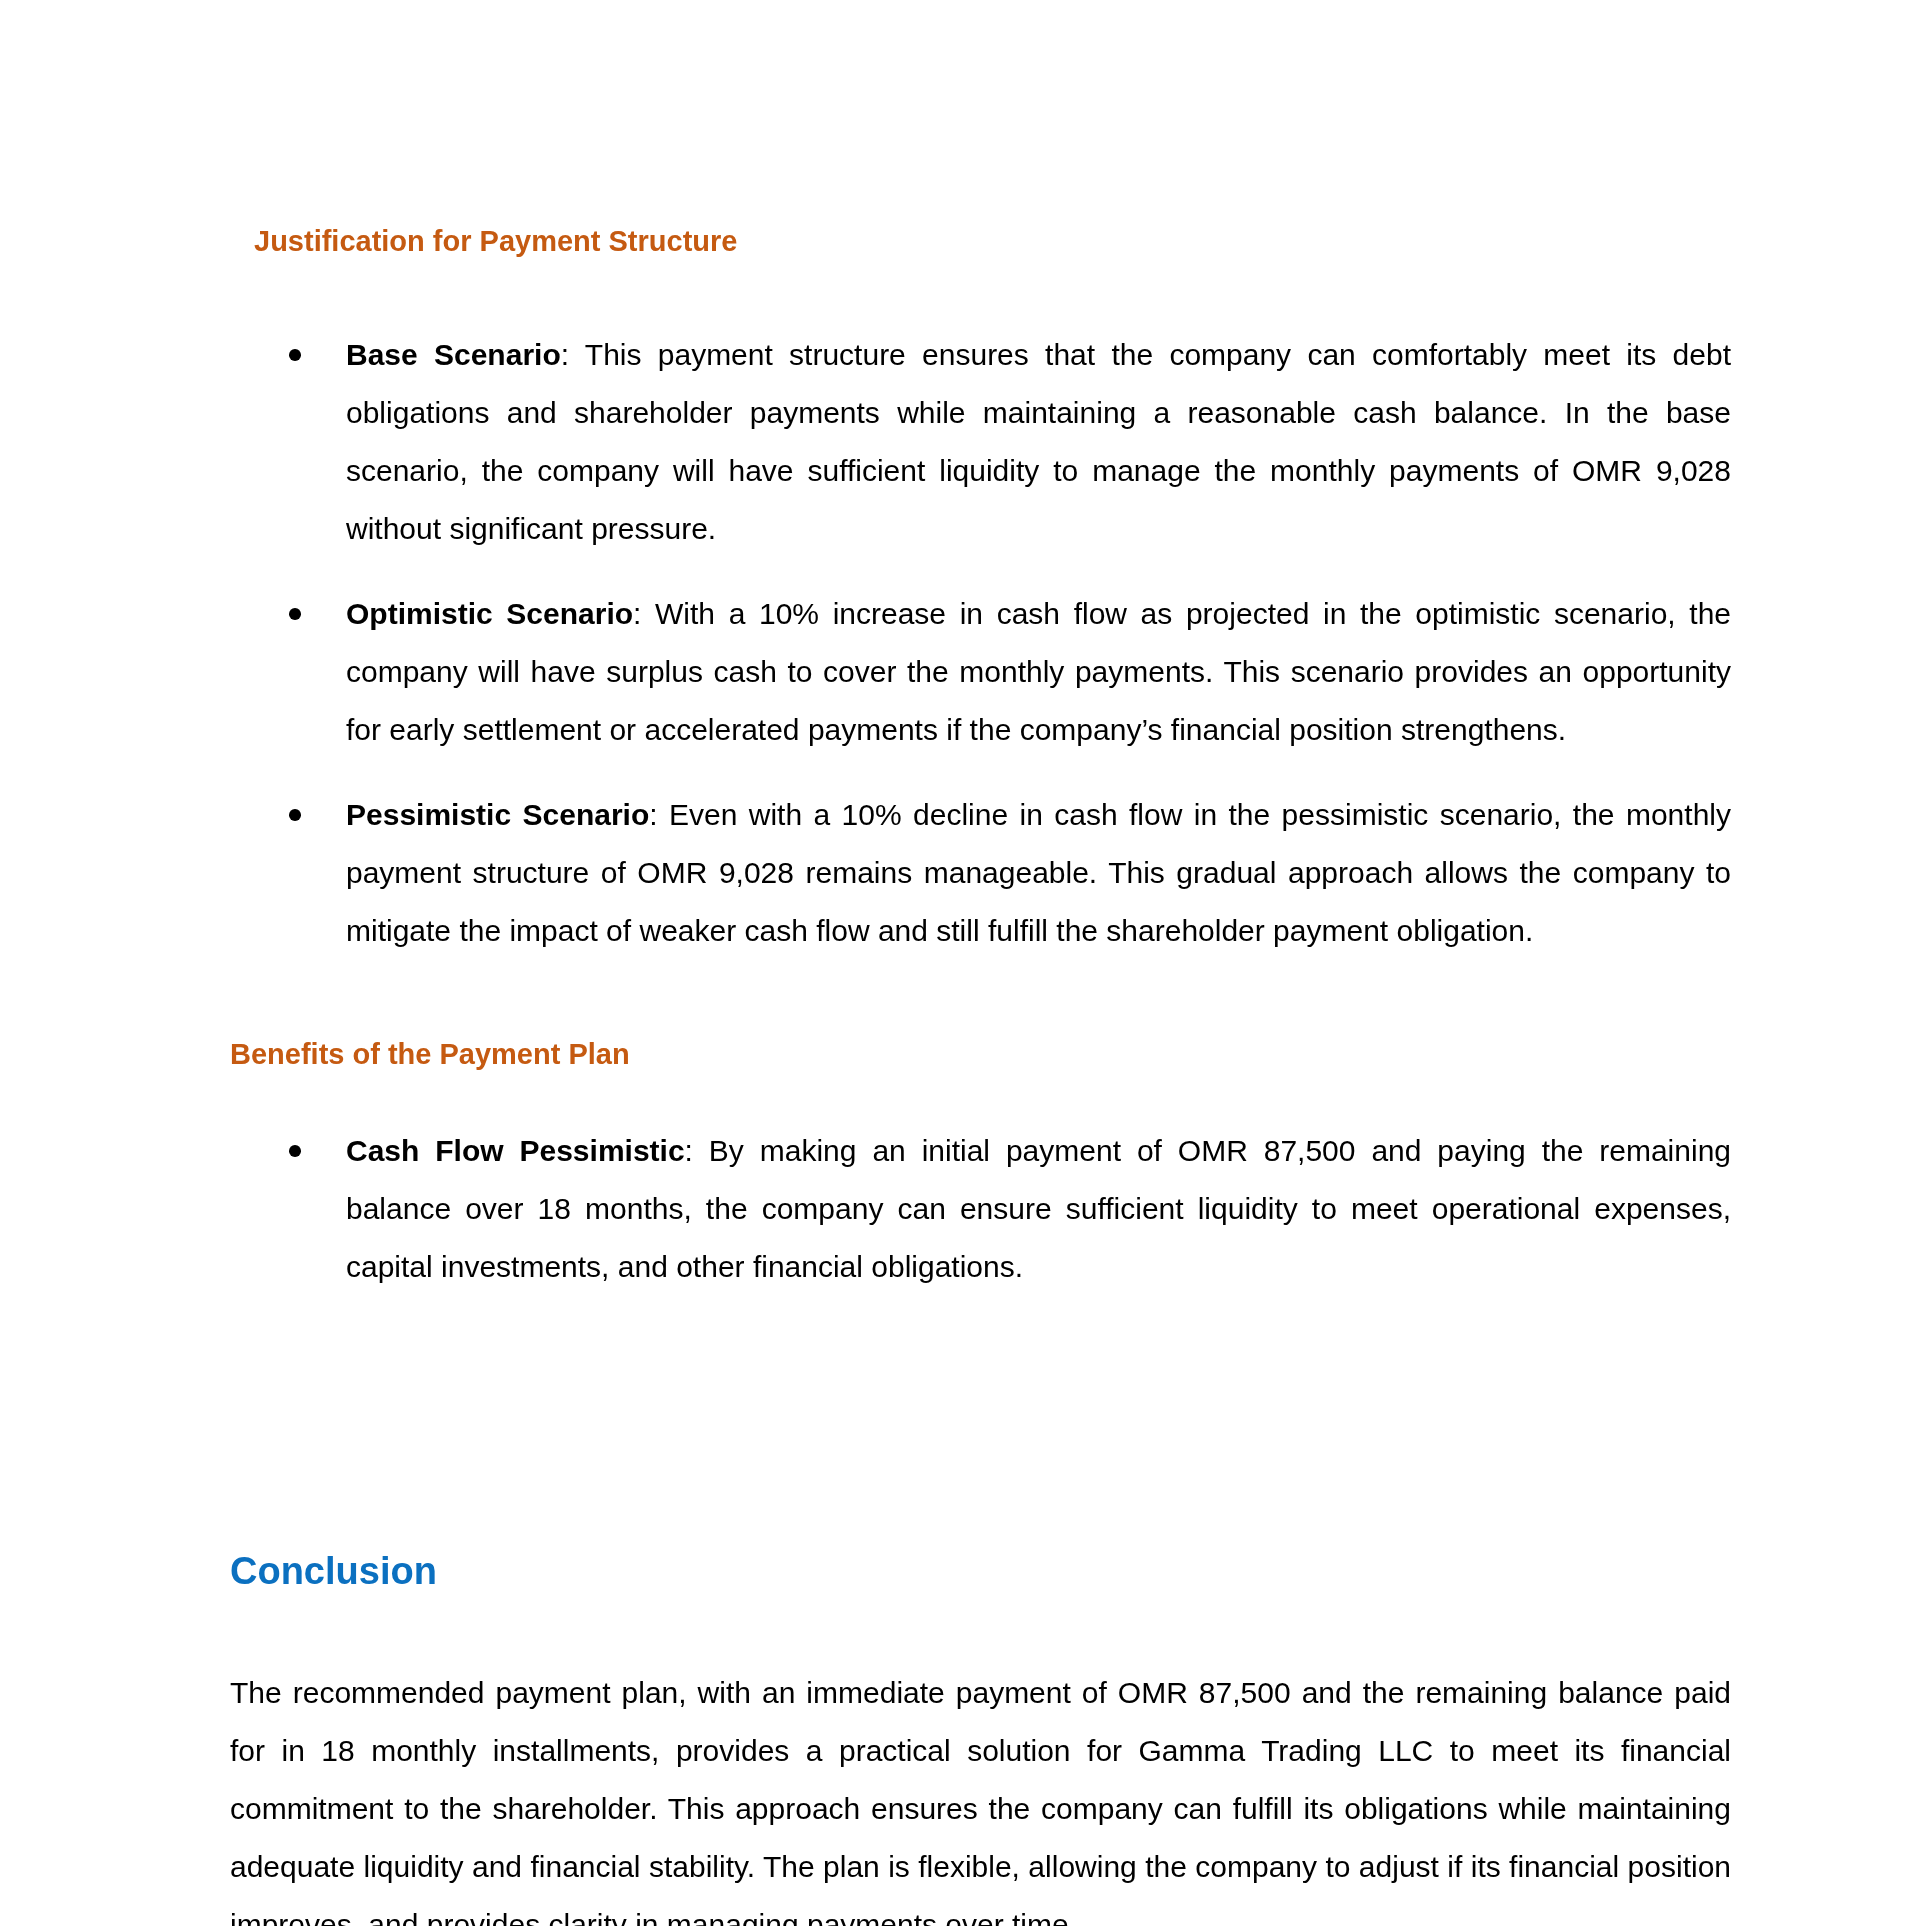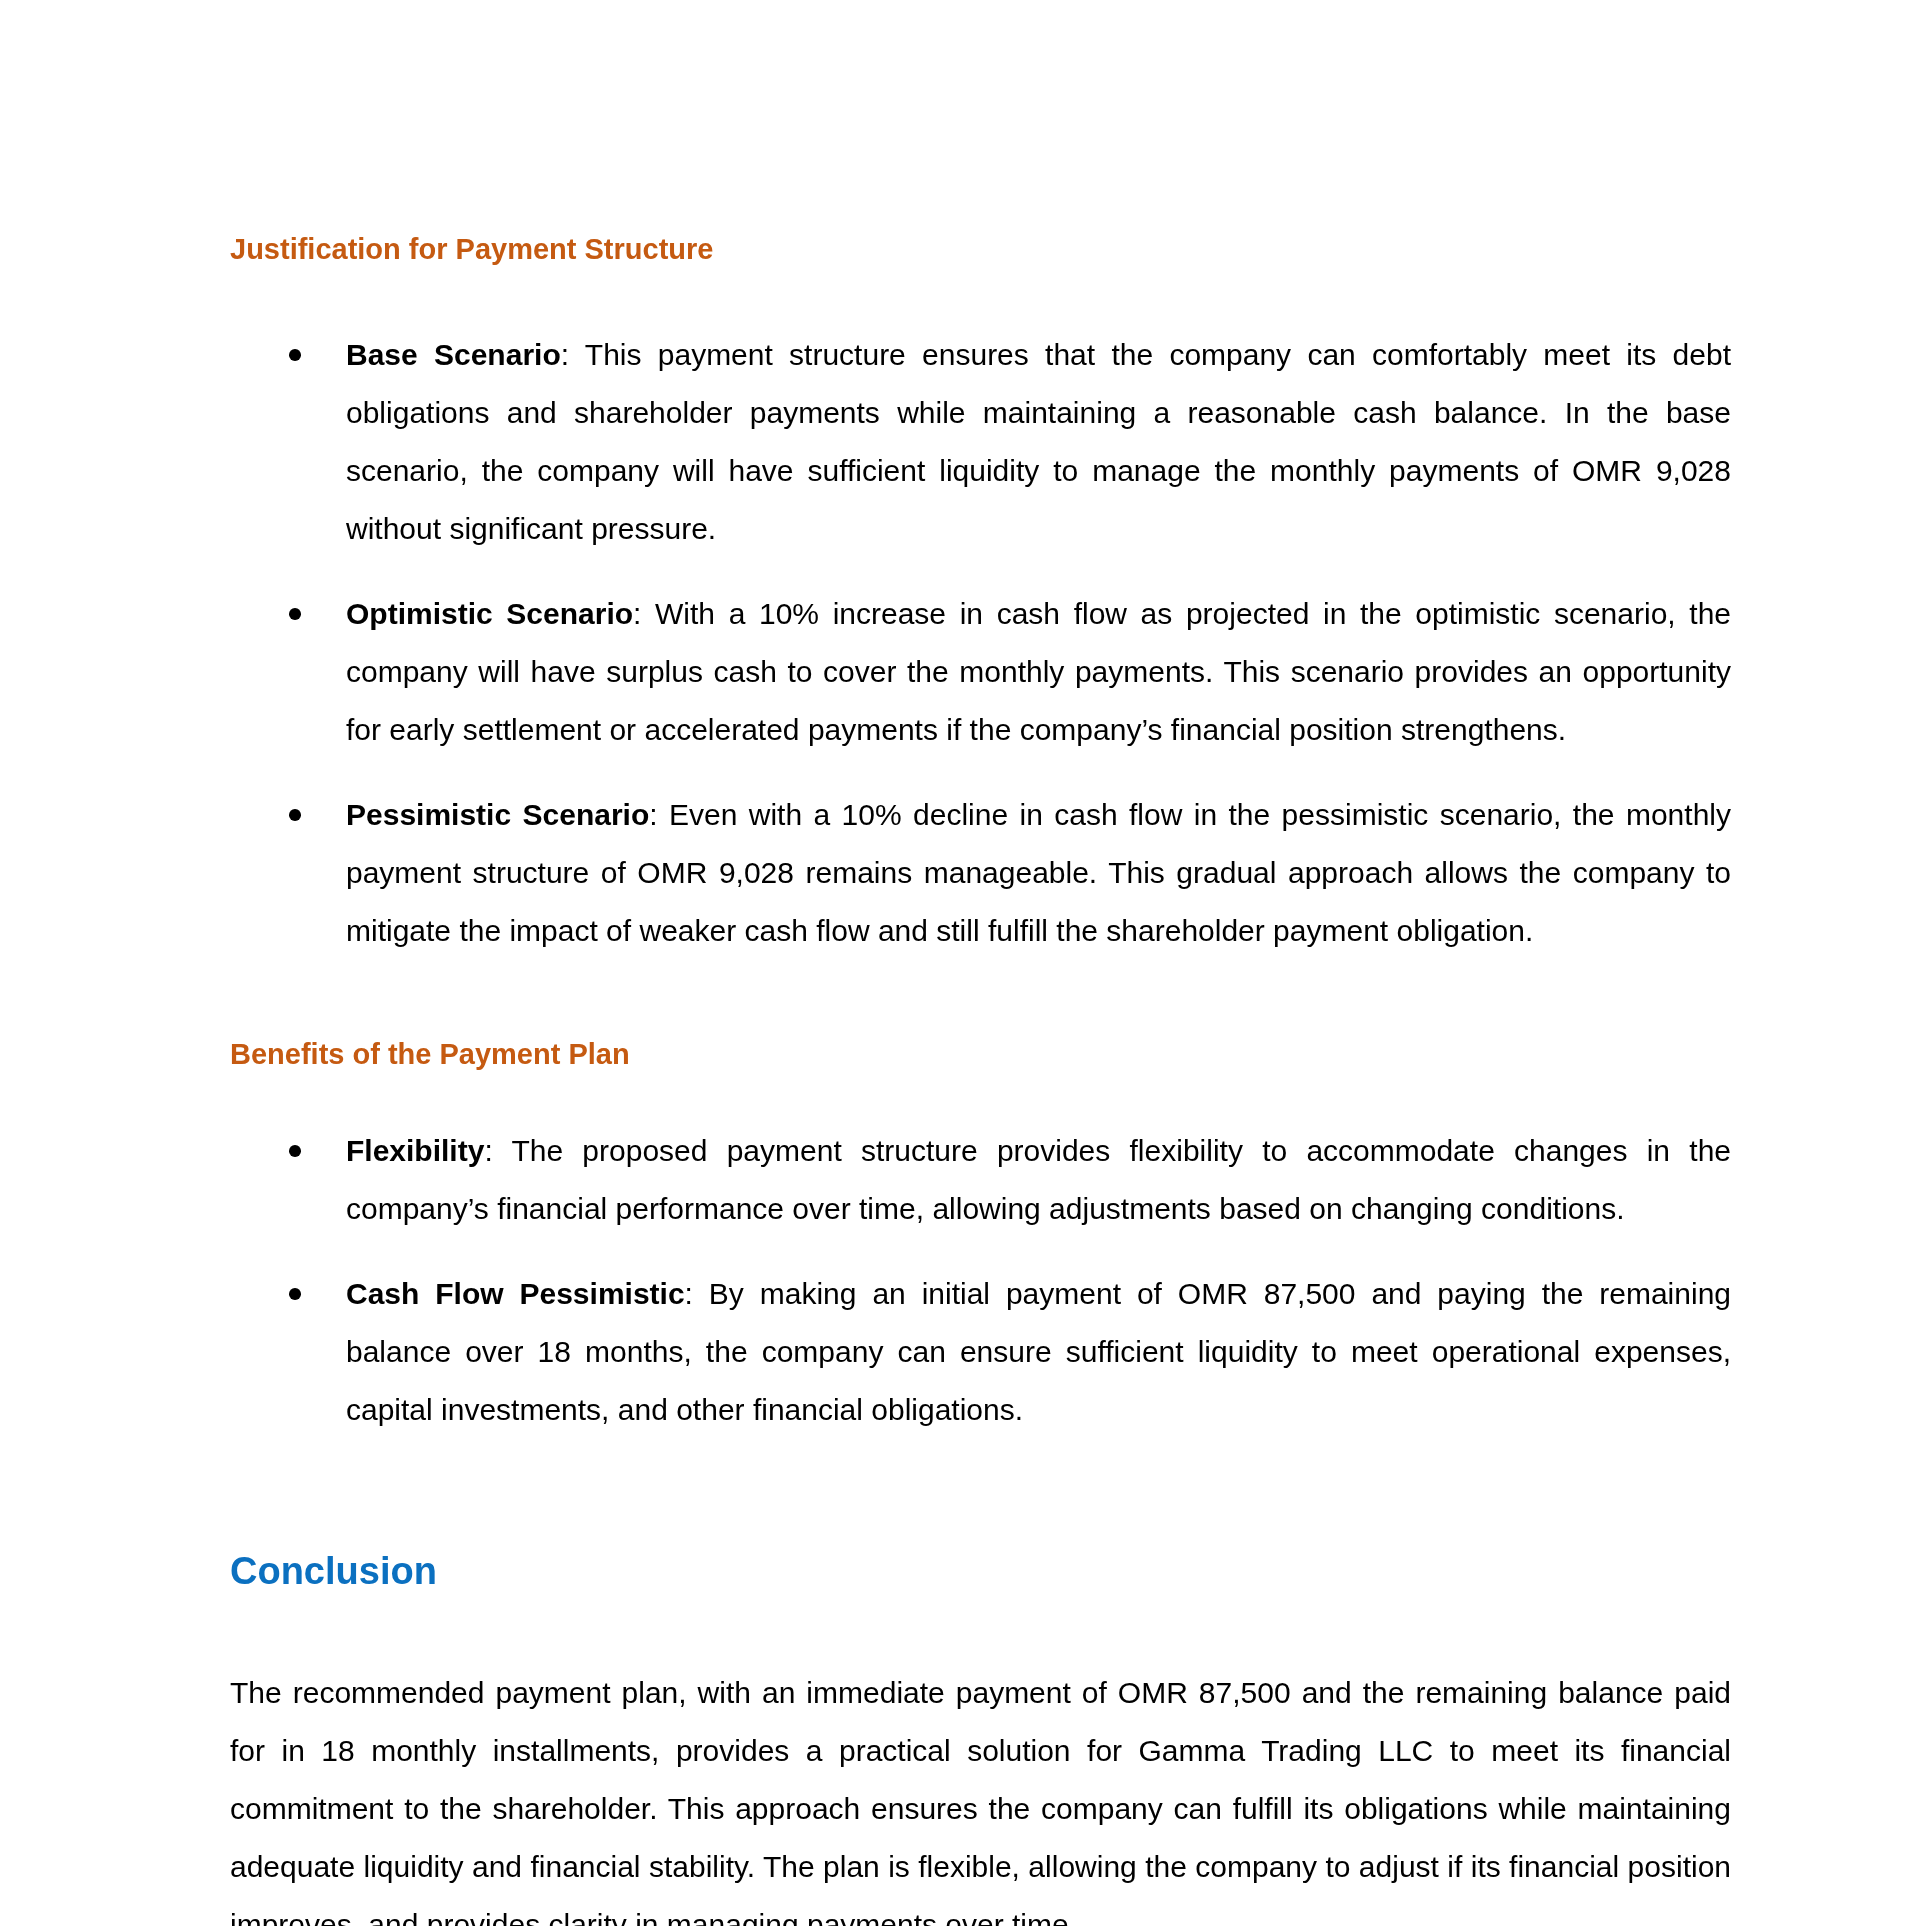--- a/index.html
+++ b/index.html
@@ -12,21 +12,21 @@
   .bullet { position: relative; padding-left: 116px; font-size: 30px; line-height: 58px; text-align: justify; margin-bottom: 27px; }
   .bullet .dot { position: absolute; left: 59px; top: 23px; width: 11.6px; height: 11.6px; border-radius: 50%; background: #000; }
   .bullet b { font-weight: bold; }
   .para { position: absolute; left: 230px; width: 1501px; font-size: 30px; line-height: 58px; text-align: justify; }
 </style>
 </head>
 <body>
 
 <div class="page">
 
-  <div class="h-orange" style="top:233px;">Justification for Payment Structure</div>
+  <div class="h-orange" style="top:225px;margin-left:24px;">Justification for Payment Structure</div>
 
   <ul class="bullets" style="top:326px;">
     <li class="bullet">
       <span class="dot"></span>
       <b>Base Scenario</b><span>: This payment structure ensures that the company can comfortably meet its debt obligations and shareholder payments while maintaining a reasonable cash balance. In the base scenario, the company will have sufficient liquidity to manage the monthly payments of OMR 9,028 without significant pressure.</span>
     </li>
     <li class="bullet">
       <span class="dot"></span>
       <b>Optimistic Scenario</b><span>: With a 10% increase in cash flow as projected in the optimistic scenario, the company will have surplus cash to cover the monthly payments. This scenario provides an opportunity for early settlement or accelerated payments if the company’s financial position strengthens.</span>
     </li>
@@ -34,24 +34,20 @@
       <span class="dot"></span>
       <b>Pessimistic Scenario</b><span>: Even with a 10% decline in cash flow in the pessimistic scenario, the monthly payment structure of OMR 9,028 remains manageable. This gradual approach allows the company to mitigate the impact of weaker cash flow and still fulfill the shareholder payment obligation.</span>
     </li>
   </ul>
 
   <div class="h-orange" style="top:1038px;">Benefits of the Payment Plan</div>
 
   <ul class="bullets" style="top:1122px;">
     <li class="bullet">
       <span class="dot"></span>
-      <b>Flexibility</b><span>: The proposed payment structure provides flexibility to accommodate changes in the company’s financial performance over time, allowing adjustments based on changing conditions.</span>
-    </li>
-    <li class="bullet">
-      <span class="dot"></span>
       <b>Cash Flow Pessimistic</b><span>: By making an initial payment of OMR 87,500 and paying the remaining balance over 18 months, the company can ensure sufficient liquidity to meet operational expenses, capital investments, and other financial obligations.</span>
     </li>
   </ul>
 
   <div class="h-blue" style="top:1534px;margin-top:16px;">Conclusion</div>
 
   <p class="para" style="top:1664px; margin:0;">The recommended payment plan, with an immediate payment of OMR 87,500 and the remaining balance paid for in 18 monthly installments, provides a practical solution for Gamma Trading LLC to meet its financial commitment to the shareholder. This approach ensures the company can fulfill its obligations while maintaining adequate liquidity and financial stability. The plan is flexible, allowing the company to adjust if its financial position improves, and provides clarity in managing payments over time.</p>
 
 </div>
 

